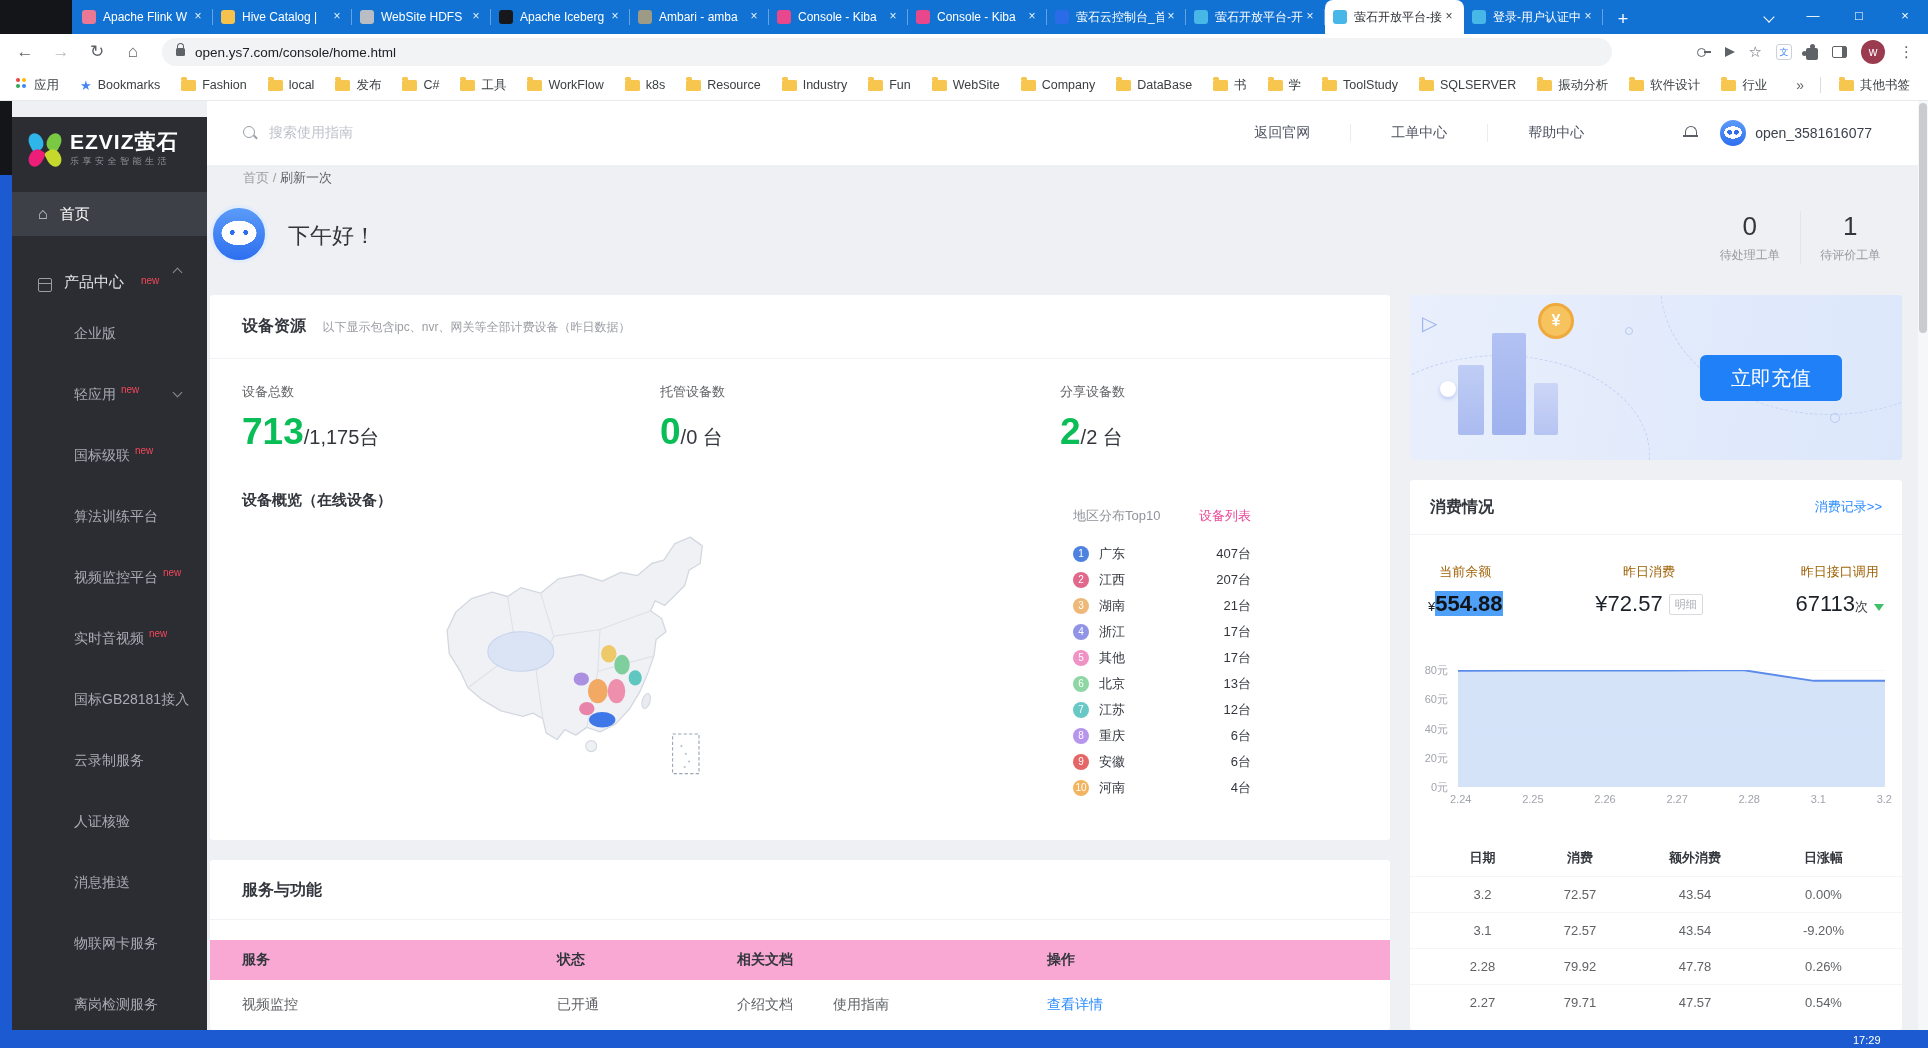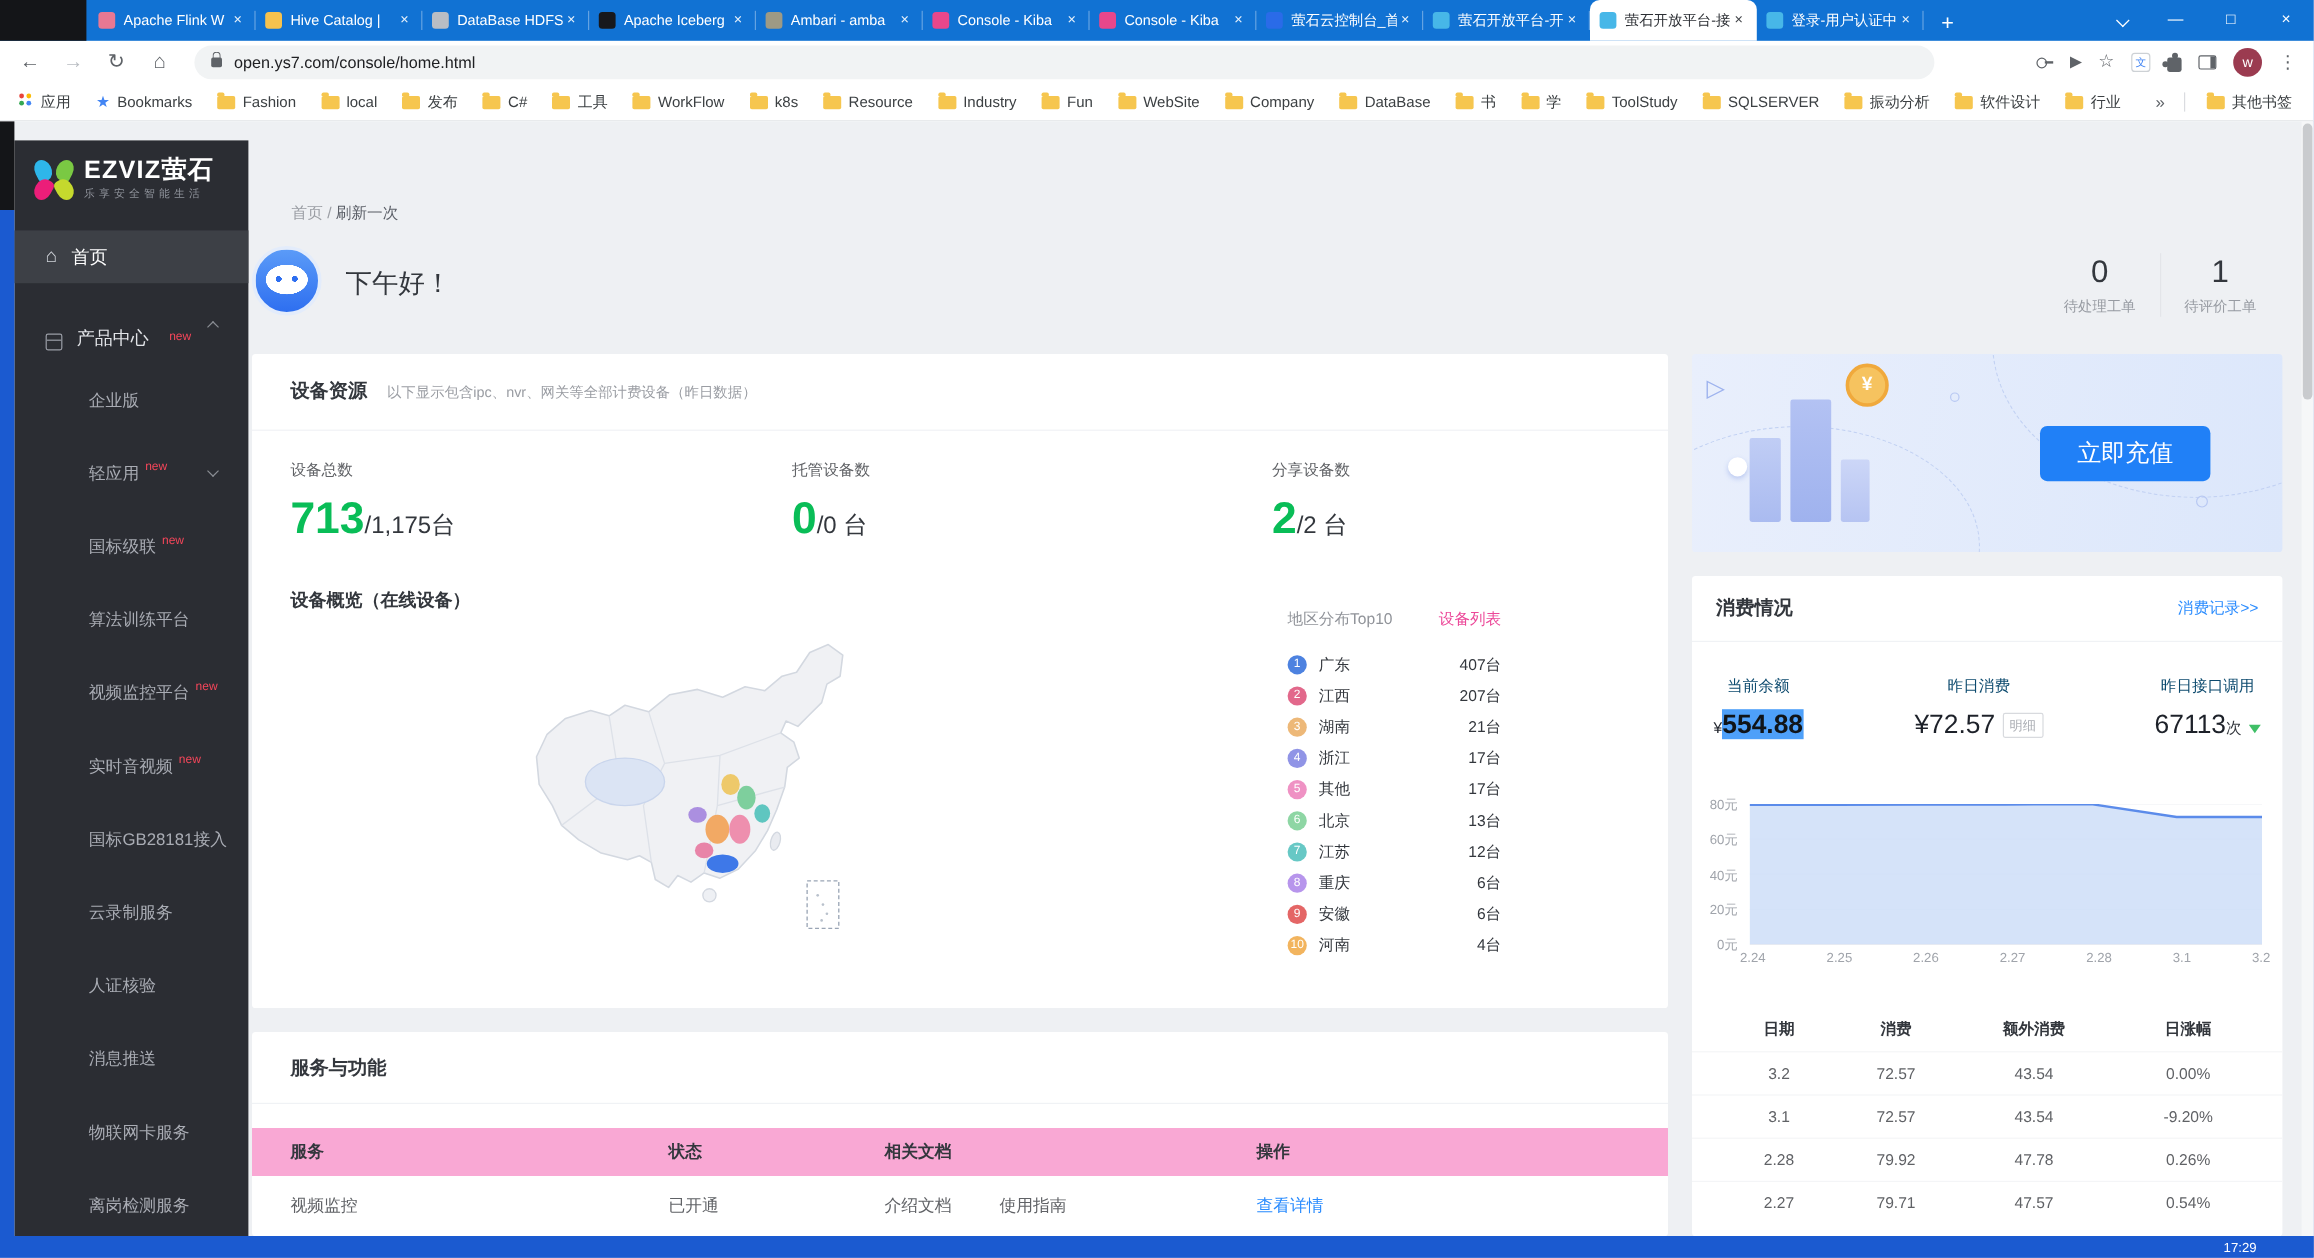--- a/index.html
+++ b/index.html
@@ -160,21 +160,21 @@
   .ring{position:absolute;border:1.5px solid #b9c9f3;border-radius:50%;}
   .recharge-btn{position:absolute;left:290px;top:60px;width:142px;height:46px;background:#2080f7;color:#fff;font-size:20px;text-align:center;line-height:46px;border-radius:6px;cursor:pointer;}
 
   
   .consume-card{left:1410px;top:379px;width:492px;height:550px;overflow:hidden;}
   .con-head{height:55px;border-bottom:1px solid #f0f2f5;display:flex;align-items:center;padding:0 20px;}
   .con-title{font-size:16px;font-weight:bold;color:#33373d;}
   .con-link{margin-left:auto;font-size:13px;color:#2b8cfe;cursor:pointer;}
   .con-stats{display:flex;justify-content:space-between;padding:0 18px;margin-top:28px;}
   .cs{text-align:center;}
-  .cs-label{font-size:13px;color:#0c4a6e;}
+  .cs-label{font-size:13px;color:#a16207;}
   .cs-val{margin-top:10px;font-size:22px;color:#1d2129;white-space:nowrap;}
   .cs-cur{font-size:13px;}
   .sel{background:#4ea0f9;color:#101418;font-weight:bold;}
   .detail-btn{display:inline-block;font-size:11px;color:#aaadb3;border:1px solid #d8dade;border-radius:2px;padding:2px 5px;margin-left:6px;transform:translateY(-3px);cursor:pointer;}
   .tri-down{display:inline-block;width:0;height:0;border-left:5px solid transparent;border-right:5px solid transparent;border-top:7px solid #3fbf67;margin-left:6px;}
   .cs-unit{font-size:13px;color:#33373d;}
   .ylabels{position:absolute;left:0;top:0;width:42px;}
   .ylab{position:absolute;right:4px;width:38px;text-align:right;font-size:11px;color:#a0a4ab;}
   .chart-wrap{position:absolute;left:0;top:183px;width:543px;height:160px;}
   .plot{position:absolute;left:48px;top:7px;}
@@ -212,21 +212,21 @@
         </div>
 
         <div class="tab">
           <span class="favicon" style="background: rgb(246, 194, 78);"></span>
           <span class="tab-title">Hive Catalog |</span>
           <span class="tab-close"></span>
         </div>
 
         <div class="tab">
           <span class="favicon" style="background: rgb(185, 189, 196);"></span>
-          <span class="tab-title">DataBase HDFS</span>
+          <span class="tab-title">WebSite HDFS</span>
           <span class="tab-close"></span>
         </div>
 
         <div class="tab">
           <span class="favicon" style="background: rgb(23, 24, 28);"></span>
           <span class="tab-title">Apache Iceberg</span>
           <span class="tab-close"></span>
         </div>
 
         <div class="tab">
@@ -518,20 +518,32 @@
           </div>
 
           <div class="side-sub" style="top: 877px;">
             <span>离岗检测服务</span>
             <i class="new-badge"></i>
 
           </div>
         </div>
     </aside>
 
+    <div class="page-header">
+      <span class="search-ic"></span>
+      <span class="search-ph">搜索使用指南</span>
+      <div class="ph-right">
+        <span class="hlink">返回官网</span>
+        <span class="hlink">工单中心</span>
+        <span class="hlink">帮助中心</span>
+        <span class="bell"></span>
+        <span class="robot hdr-avatar"></span>
+        <span class="username">open_3581616077</span>
+      </div>
+    </div>
 
     <div class="breadcrumb">
       <span>首页</span>
       <span> </span><span>/</span><span> </span>
       <span class="cur">刷新一次</span>
     </div>
     <div class="robot greet-avatar"></div>
     <div class="greet-text">下午好！</div>
     <div class="workorders">
 

